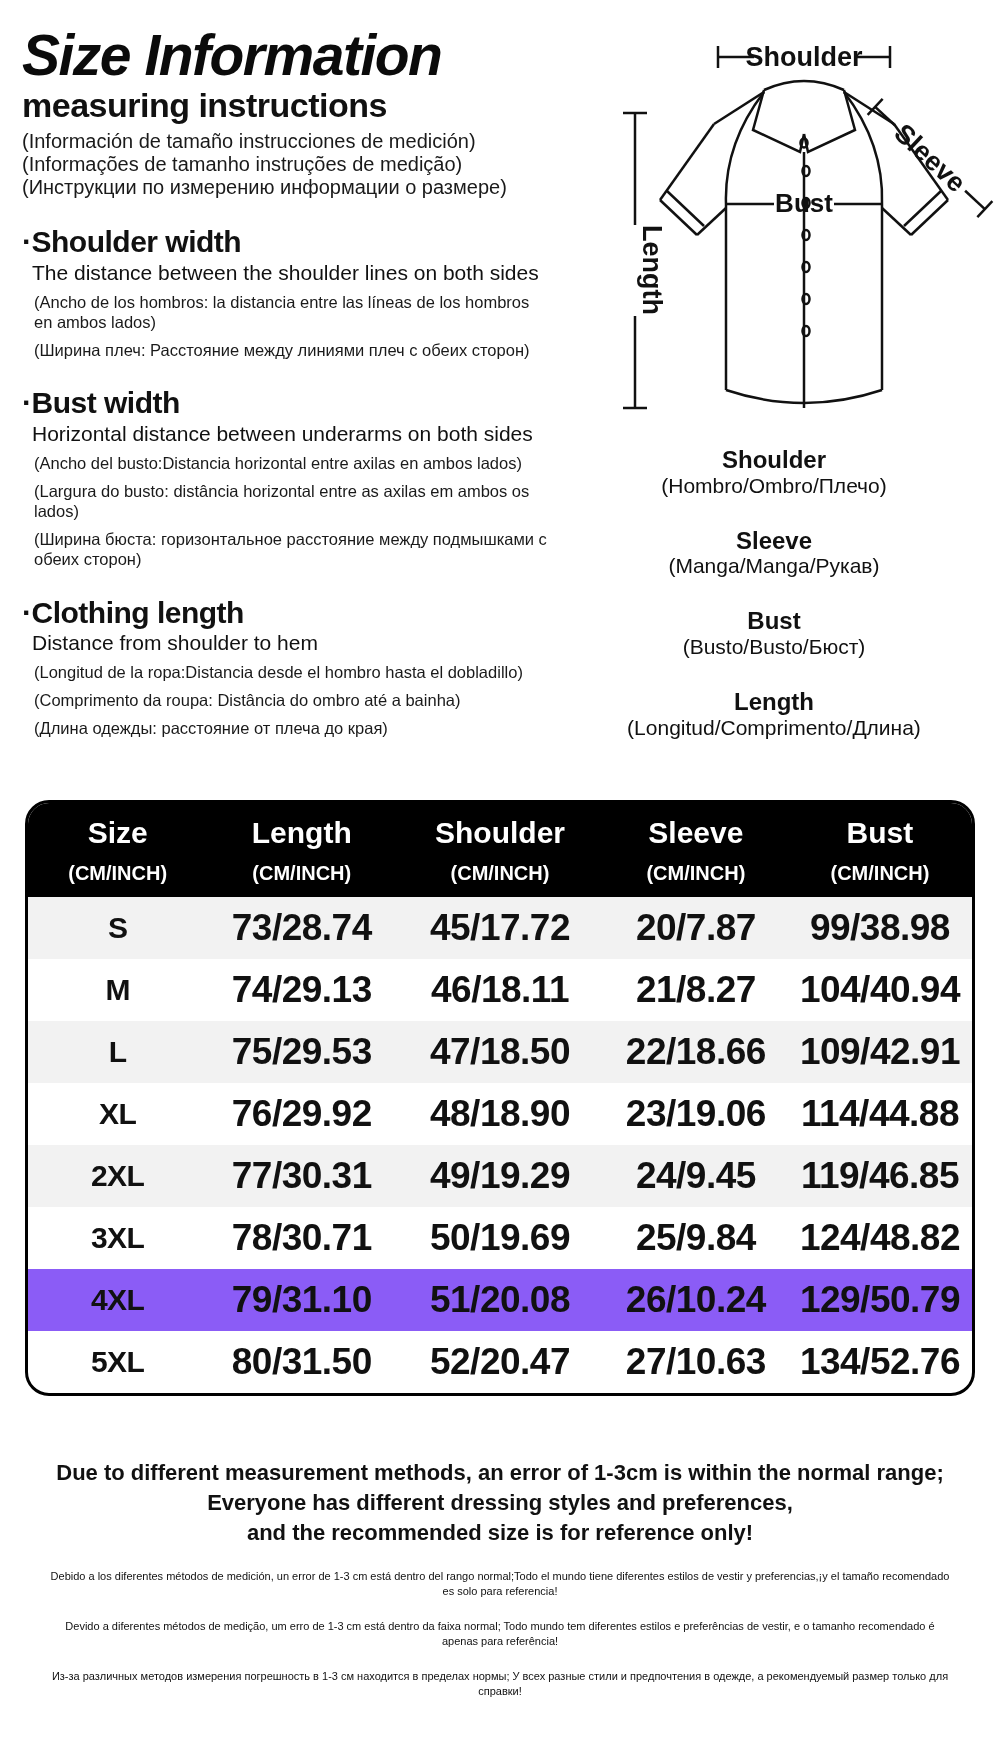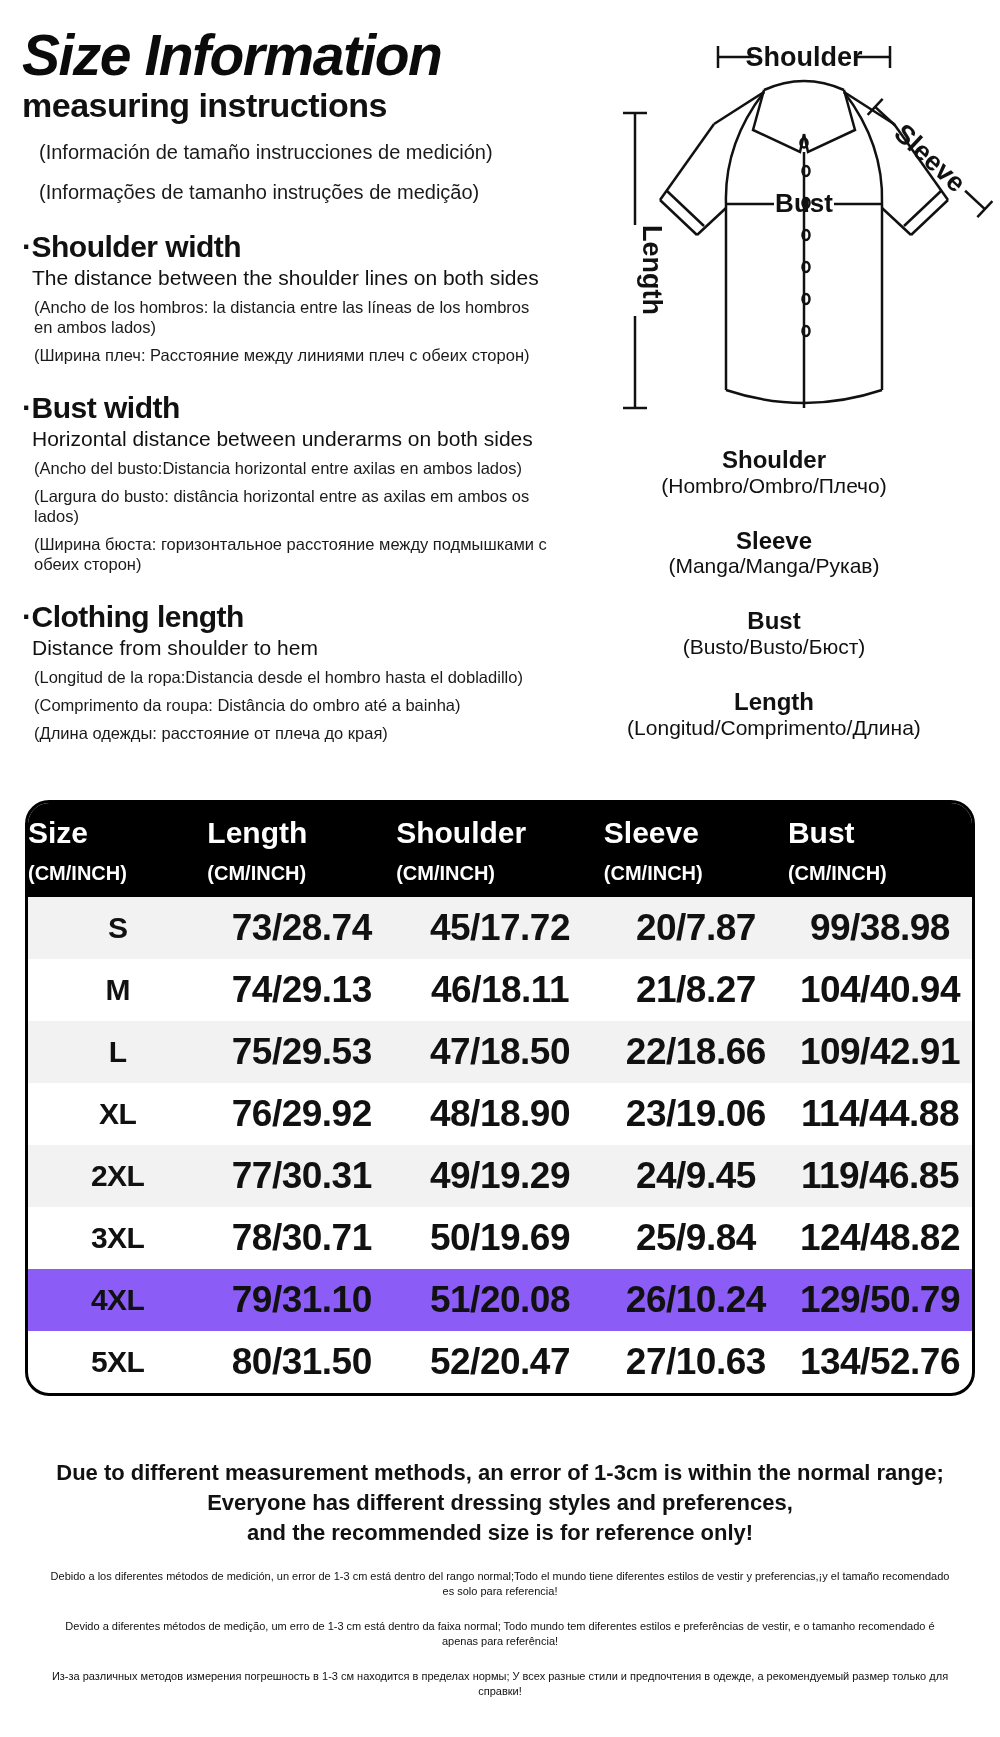--- a/index.html
+++ b/index.html
@@ -5,42 +5,42 @@
   html,body{margin:0;padding:0;background:#fff;}
   .page{
     position:relative;width:1000px;height:1737px;background:#ffffff;
     font-family:"Liberation Sans","DejaVu Sans",sans-serif;color:#111;
     overflow:hidden;
   }
   
   .left-col{position:absolute;left:22px;top:26px;width:528px;}
   .main-title{font-size:57px;font-weight:800;letter-spacing:-1.5px;line-height:1.02;margin:0;color:#0b0b0b;font-style:italic;}
   .sub-title{font-size:34px;font-weight:800;letter-spacing:-0.5px;margin:4px 0 6px 0;line-height:1.05;}
-  .title-trans p{margin:17px;font-size:20px;line-height:1.16;color:#1a1a1a;}
+  .title-trans p{margin:0;font-size:20px;line-height:1.16;color:#1a1a1a;}
   .section{margin-top:27px;}
   .section-heading{font-size:30px;font-weight:800;line-height:1.05;margin:0;letter-spacing:-0.5px;}
   .section-desc{font-size:21px;margin:3px 0 8px 10px;line-height:1.1;}
   .section-trans p{font-size:16.5px;line-height:1.22;margin:0 0 8px 12px;color:#1a1a1a;}
   
   .right-col{position:absolute;left:548px;top:28px;width:452px;}
   .shirt-svg{display:block;}
   .legend{margin-top:6px;text-align:center;}
   .legend-item{margin-bottom:29px;}
   .legend-name{font-size:24px;font-weight:800;line-height:1.15;}
   .legend-trans{font-size:21px;line-height:1.15;}
   
   .size-table{
     position:absolute;left:25px;top:800px;width:944px;
     border:3px solid #000;border-radius:24px;overflow:hidden;background:#fff;
   }
   .table-header{
     display:grid;grid-template-columns:19% 20% 22% 19.5% 19.5%;
     padding:13px 0 12px 0;
   }
-  .th{}
+  .th{text-align:center;}
   .th .col-label{font-size:30px;font-weight:800;line-height:1.1;}
   .th .col-unit{font-size:20px;font-weight:700;margin-top:13px;}
   .table-row{
     display:grid;grid-template-columns:19% 20% 22% 19.5% 19.5%;
     height:62px;align-items:center;
   }
   .cell{text-align:center;font-weight:800;font-size:37px;letter-spacing:-0.5px;}
   .cell.size{font-size:30px;}
   
   .footer{position:absolute;left:0;top:1458px;width:1000px;text-align:center;}
@@ -51,20 +51,21 @@
 <body>
 
 <div class="page">
 
   <div class="left-col">
     <h1 class="main-title">Size Information</h1>
     <h2 class="sub-title">measuring instructions</h2>
     <div class="title-trans">
       <p>(Información de tamaño instrucciones de medición)</p>
       <p>(Informações de tamanho instruções de medição)</p>
+      <p>(Инструкции по измерению информации о размере)</p>
     </div>
 
     <div class="section">
       <h3 class="section-heading">·Shoulder width</h3>
       <div class="section-desc">The distance between the shoulder lines on both sides</div>
       <div class="section-trans">
         <p>(Ancho de los hombros: la distancia entre las líneas de los hombros en ambos lados)</p>
         <p>(Ширина плеч: Расстояние между линиями плеч с обеих сторон)</p>
       </div>
     </div>

